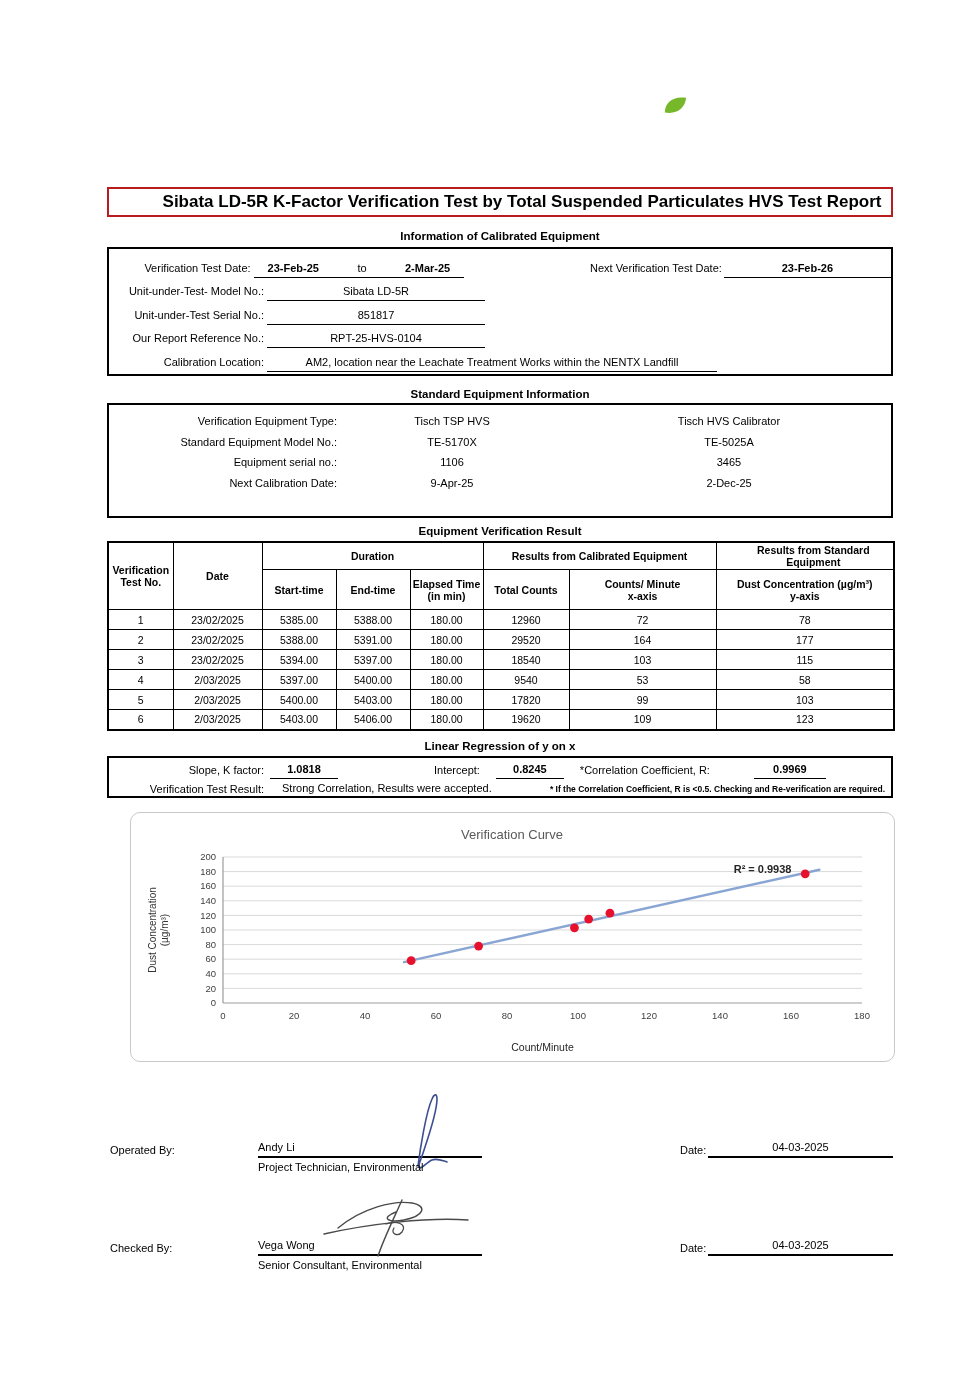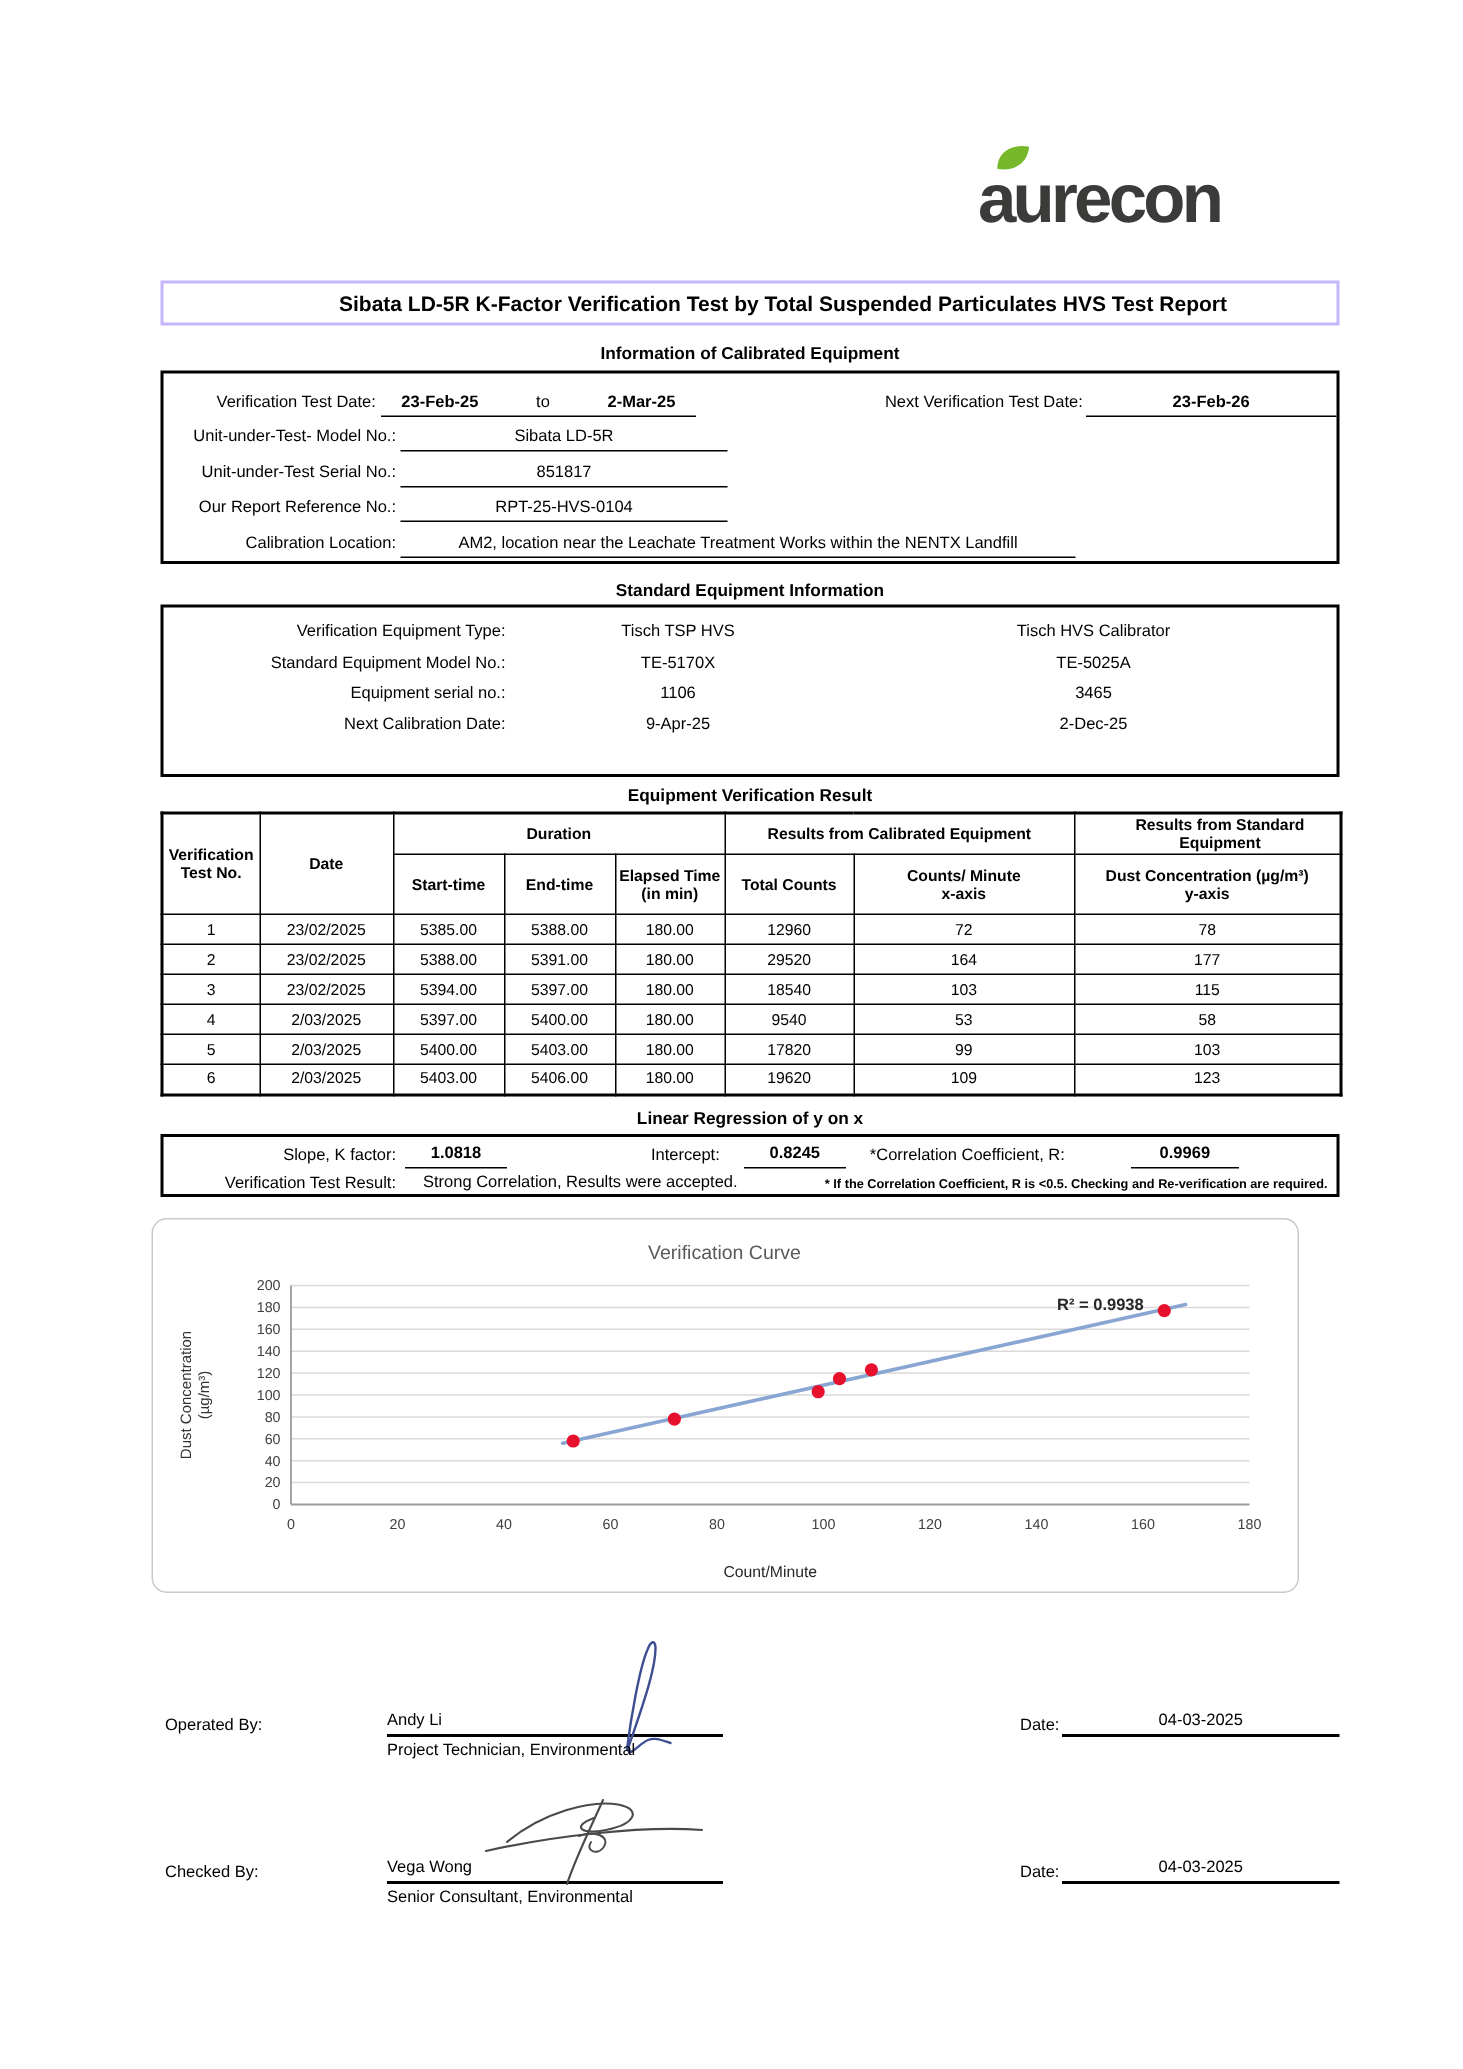--- a/index.html
+++ b/index.html
@@ -11,22 +11,22 @@
   }
 
   
   .logo { position:absolute; left:652px; top:96px; width:200px; height:68px; }
   .logo-text { position:absolute; left:0; top:10px; font-size:46px; font-weight:bold;
                letter-spacing:-2.5px; color:#3b3b3a; line-height:52px; }
   .logo-leaf { position:absolute; left:12px; top:-1px; width:24px; height:21px; }
 
   
   .title-box { position:absolute; left:107px; top:187px; width:786px; height:30px;
-               border:2px solid #c4b5fd; display:flex; align-items:center; justify-content:center;
-               font-weight:bold; font-size:14px;padding-left:44px; }
+               border:2px solid #b91c1c; display:flex; align-items:center; justify-content:center;
+               font-weight:bold; font-size:17px;padding-left:44px; }
 
   .section-heading { position:absolute; left:107px; width:786px; text-align:center;
                      font-weight:bold; font-size:11.5px; }
 
   
   .info-box { position:absolute; left:107px; top:247px; width:786px; height:129px;
               border:2px solid #000; padding-top:5px; }
   .irow { display:flex; align-items:flex-end; height:23.5px; }
   .ilabel { width:155px; text-align:right; padding-bottom:4px; }
   .uval { border-bottom:1.5px solid #000; text-align:center; padding-bottom:3px; }
@@ -64,21 +64,21 @@
   .rval { width:68px; margin-left:6px; font-weight:bold; }
   .rint-label { margin-left:96px; padding-bottom:3px; }
   .rval2 { width:68px; margin-left:16px; font-weight:bold; }
   .rcorr-label { margin-left:16px; padding-bottom:3px; }
   .rval3 { width:72px; margin-left:44px; font-weight:bold; }
   .rresult { margin-left:6px; padding:0 12px 3px 12px; }
   .rnote { margin-left:auto; margin-right:6px; padding-bottom:4px;
            font-size:8.5px; font-weight:bold; }
 
   
-  .chart-box { position:absolute; left:101px; top:812px; width:765px; height:250px;
+  .chart-box { position:absolute; left:130px; top:812px; width:765px; height:250px;
                border:1px solid #c9c9c9; border-radius:10px; background:#fff; }
   .chart-box svg text { font-family:"Liberation Sans", sans-serif; }
 
   
   .sig-label { position:absolute; left:110px; font-size:11px; }
   .name-block { position:absolute; left:258px; width:224px; height:58px;
                 border-bottom:2px solid #000; }
   .name-block .name { position:absolute; left:0; bottom:3px; }
   .role { position:absolute; left:258px; font-size:11px; }
   .date-label { position:absolute; left:680px; }
@@ -87,21 +87,20 @@
   .date-line span { position:absolute; left:0; right:0; bottom:3px; }
   .sig-svg { position:absolute; }
 </style>
 </head>
 <body>
 
 <div class="logo">
   <svg class="logo-leaf" viewBox="0 0 24 21">
     <path d="M2,19 C0.5,9 8,1 21,1.5 C21.5,12 14,19.5 2,19 Z" fill="#76b82a" transform="rotate(8 12 10)"></path>
   </svg>
-  <span class="logo-text">aurecon</span>
 </div>
 
 <div class="title-box">Sibata LD-5R K-Factor Verification Test by Total Suspended Particulates HVS Test Report</div>
 
 <div class="section-heading" style="top:230px">Information of Calibrated Equipment</div>
 <div class="info-box">
   <div class="irow">
     <div class="ilabel">Verification Test Date:</div>
     <div class="dates-group">
       <span class="b">23-Feb-25</span>

